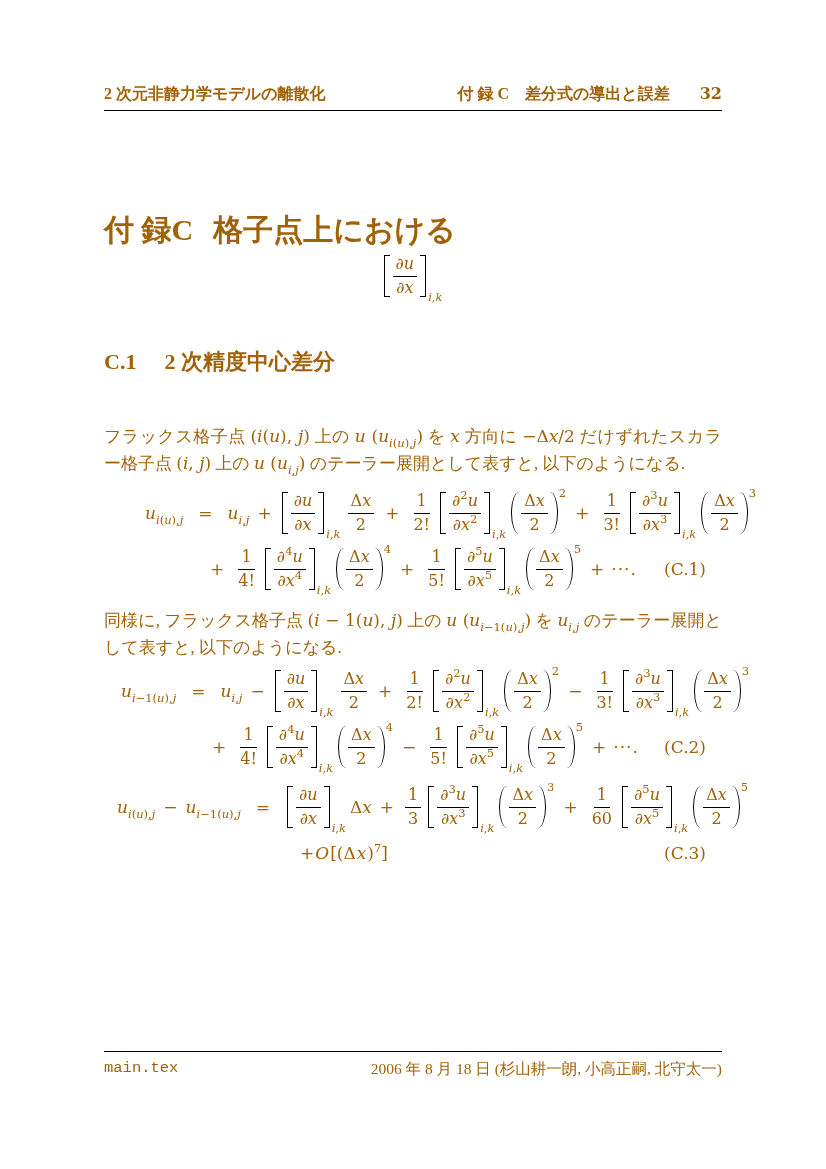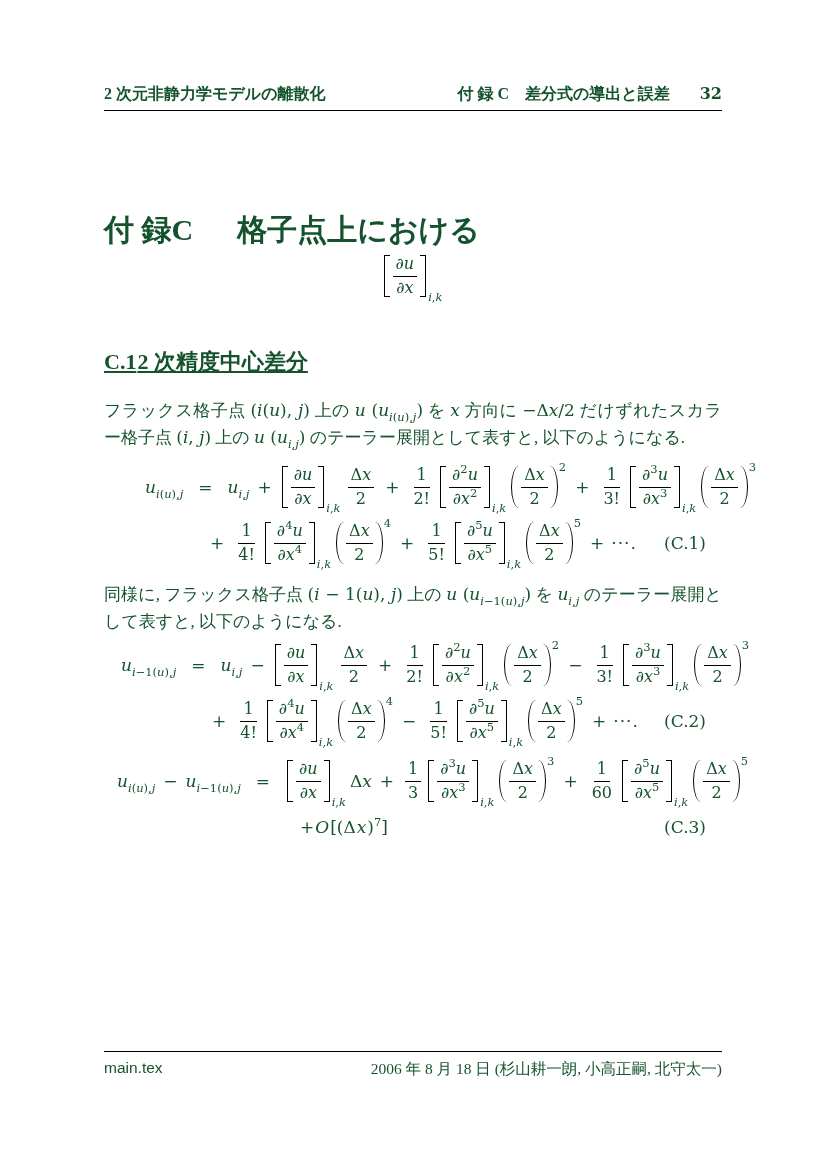--- a/index.html
+++ b/index.html
@@ -1,31 +1,31 @@
 <!DOCTYPE html>
 <html><head>
 <meta charset="utf-8">
 <style>
   html,body{margin:0;padding:0;background:#ffffff;}
-  .page{position:relative;width:826px;height:1169px;background:#ffffff;color:#14532d;
+  .page{position:relative;width:826px;height:1169px;background:#ffffff;color:#a16207;
         font-family:"Liberation Serif","DejaVu Serif",serif;overflow:hidden;}
   
   .runhead{position:absolute;top:84px;left:104px;right:104px;display:flex;
            justify-content:space-between;align-items:baseline;border-bottom:1.5px solid #000;
            padding-bottom:5px;font-size:16px;font-weight:bold;}
   .rh-right{display:flex;gap:30px;align-items:baseline;}
   .rh-page{font-weight:bold;font-family:"DejaVu Serif",serif;}
   
   .content{position:absolute;left:104px;right:104px;top:110px;}
-  .chapter{margin:100px 0 0 0;font-size:30px;font-weight:bold;display:flex;gap:44px;line-height:1.3;}
+  .chapter{margin:100px 0 0 0;font-size:30px;font-weight:bold;display:flex;gap:20px;line-height:1.3;}
   .para{font-size:17px;line-height:27px;margin:0;text-align:justify;}
   .p1{margin-top:82px;}
   .p-after{margin-top:6px;}
-  .section{margin:46px 0 0 0;font-size:22px;font-weight:bold;display:flex;gap:1px;line-height:1.2;text-decoration:underline;}
-  .p2{margin-top:22px;}
+  .section{margin:46px 0 0 0;font-size:22px;font-weight:bold;display:flex;gap:28px;line-height:1.2;}
+  .p2{margin-top:48px;}
   .p3{margin-top:10px;}
   .p4{margin-top:8px;}
   
   .math,.eqline,.displaymath,.tag{font-family:"DejaVu Serif","Liberation Serif",serif;}
   .math i,.eqline i{font-style:italic;}
   sub,sup{line-height:0;}
   .para sub,.msub{font-size:11.5px;vertical-align:-5px;}
   .eqline sub{font-size:11.5px;vertical-align:-5px;}
   .eqline sup{font-size:11.5px;vertical-align:7px;}
   .displaymath{display:flex;justify-content:center;align-items:center;min-height:54px;margin:0 0 4px 0;font-size:17px;}
@@ -51,21 +51,21 @@
   .sqb.r{border-right:1.6px solid #000;border-top:1.6px solid #000;border-bottom:1.6px solid #000;}
   .pab{align-self:stretch;width:7px;margin:1px 0;}
   .pab.l{border-left:1.7px solid #000;border-top-left-radius:100% 50%;border-bottom-left-radius:100% 50%;}
   .pab.r{border-right:1.7px solid #000;border-top-right-radius:100% 50%;border-bottom-right-radius:100% 50%;}
   .gsub{align-self:flex-end;font-size:11.5px;transform:translateY(6px);margin:0 1px;}
   .gsup{align-self:flex-start;font-size:11.5px;transform:translateY(-5px);margin-left:1px;}
   .mdots{letter-spacing:1px;}
   
   .pagefoot{position:absolute;left:104px;right:104px;top:1051px;border-top:1.5px solid #000;
             padding-top:7px;display:flex;justify-content:space-between;font-size:15.5px;}
-  .ft-left{font-family:Liberation Sans, sans-serif;}
+  .ft-left{font-family:Liberation Mono, monospace;}
 </style>
 </head>
 <body>
 
 <div class="page">
 
   <header class="runhead">
     <span class="rh-left">2 次元非静力学モデルの離散化</span>
     <span class="rh-right">
       <span class="rh-chap">付 録 C　差分式の導出と誤差</span>

